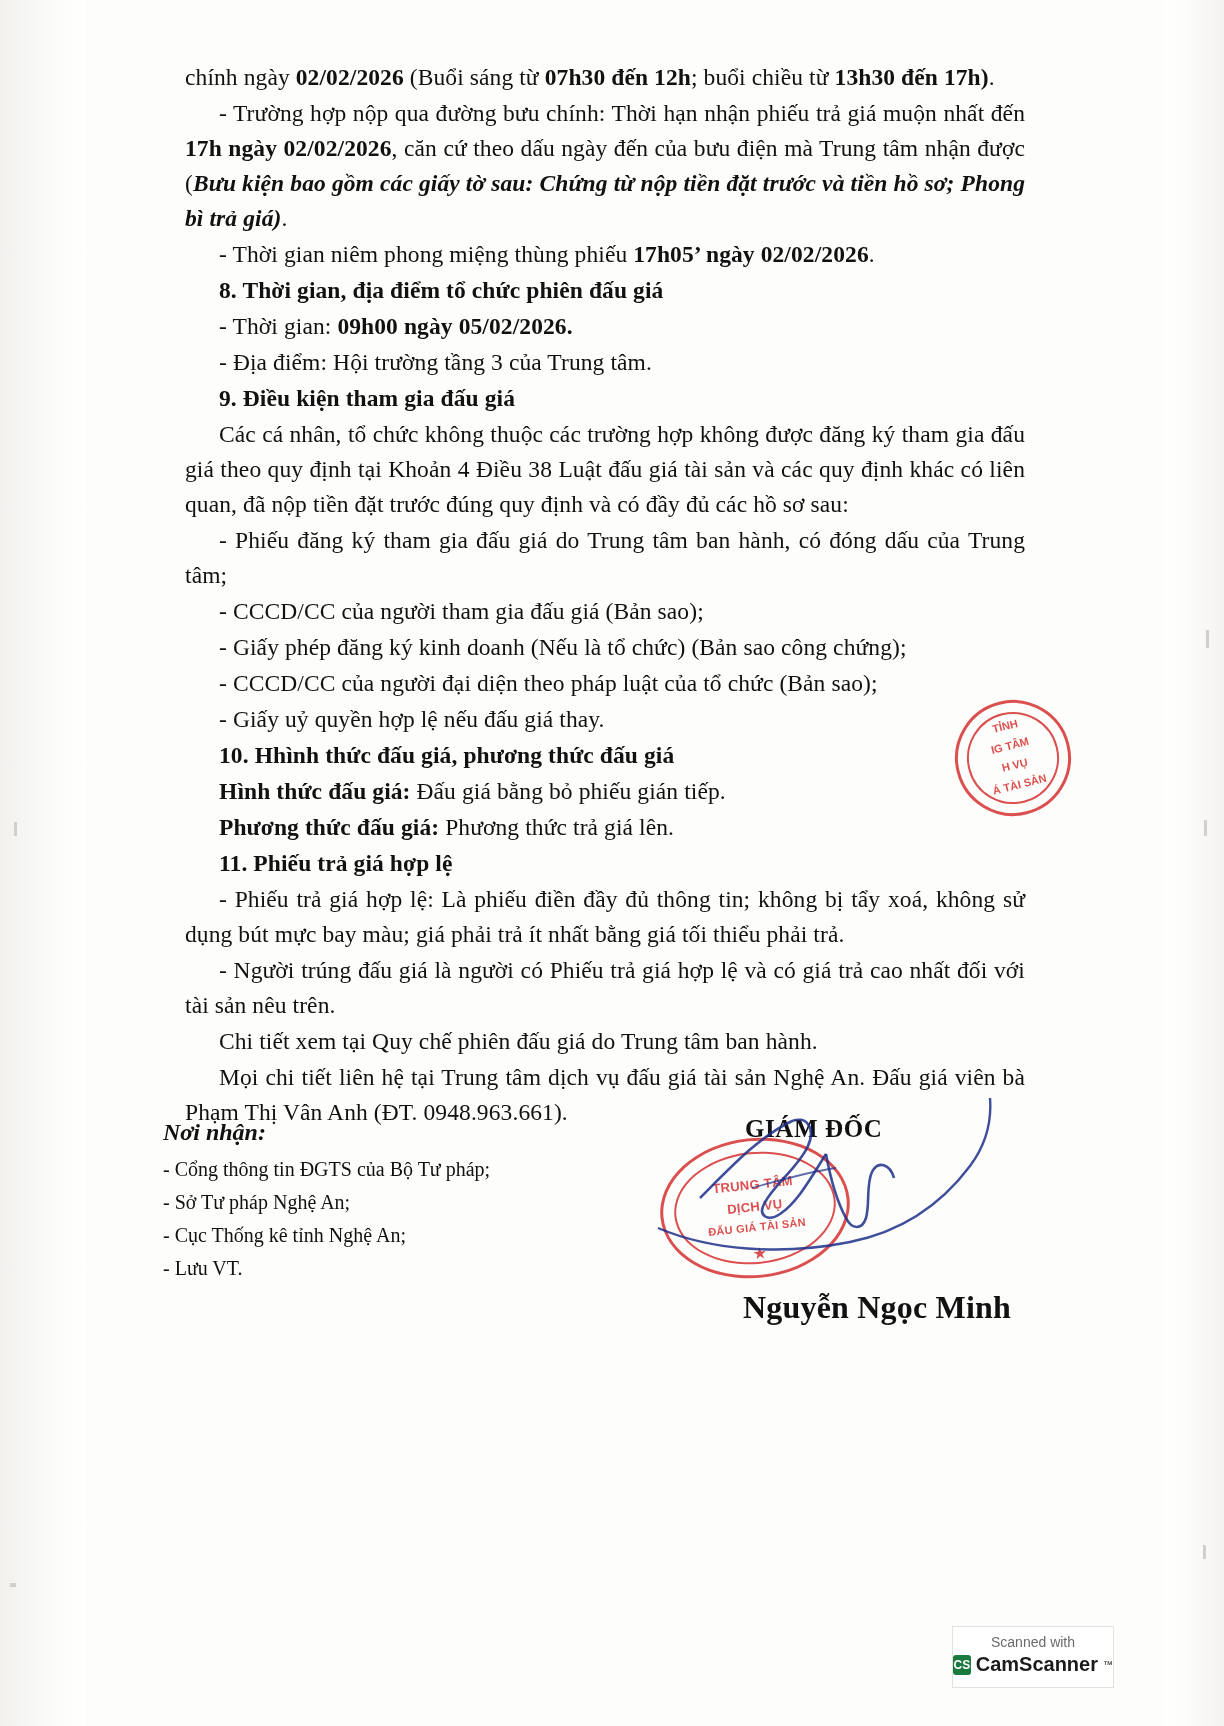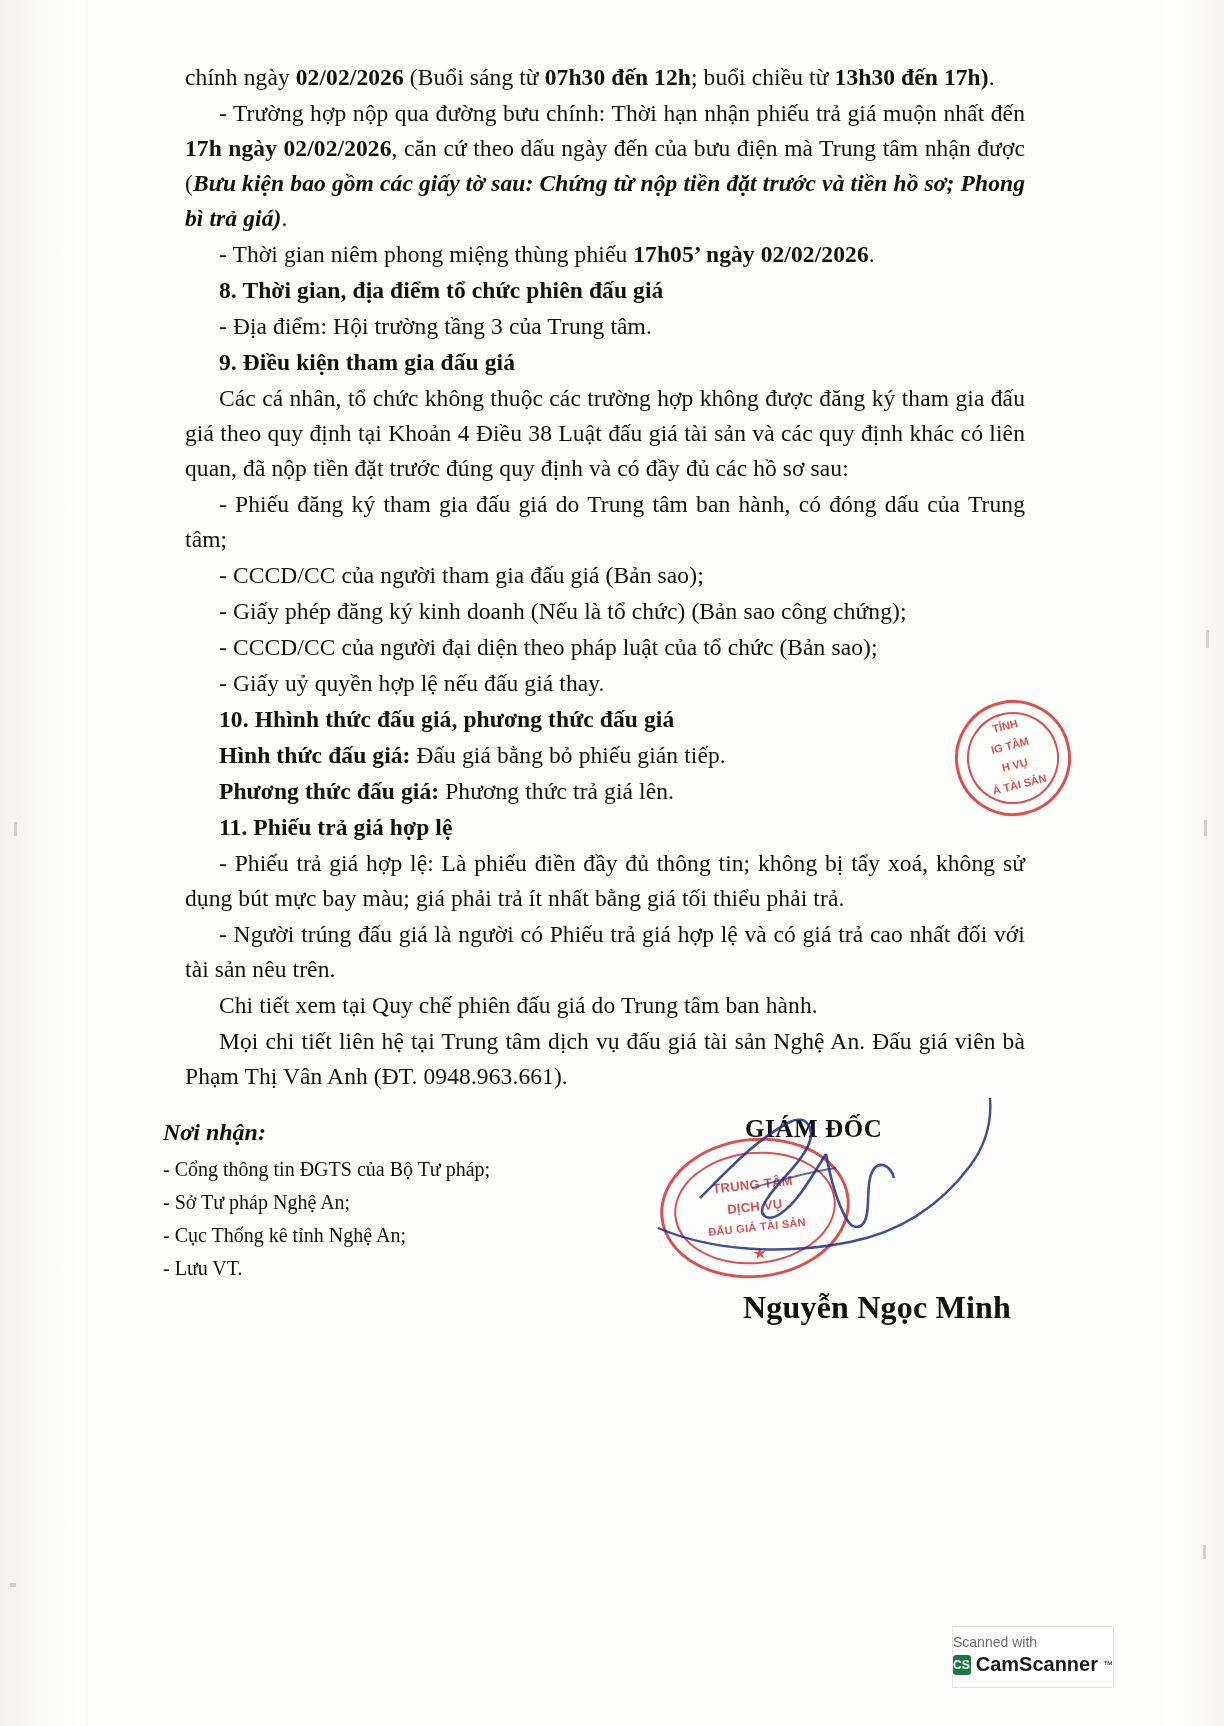--- a/index.html
+++ b/index.html
@@ -167,21 +167,21 @@
   
   .camscanner {
     position: absolute;
     left: 952px;
     top: 1626px;
     width: 162px;
     height: 62px;
     border: 1px solid #e2e2e2;
     background: #ffffff;
     font-family: "Liberation Sans", sans-serif;
-    text-align: left;
+    text-align: center;
     box-sizing: border-box;
   }
   .camscanner .top {
     font-size: 14px;
     color: #6b6b6b;
     margin-top: 7px;
   }
   .camscanner .bot {
     font-size: 20px;
     font-weight: bold;
@@ -219,20 +219,21 @@
   <div class="speck" style="left:1204px;top:820px;width:3px;height:16px;"></div>
   <div class="speck" style="left:1203px;top:1545px;width:3px;height:14px;"></div>
   <div class="speck" style="left:10px;top:1583px;width:6px;height:4px;"></div>
 
   <div class="content">
     <div id="paragraphs">
         <p><span>chính ngày </span><span class="b">02/02/2026</span><span> (Buổi sáng từ </span><span class="b">07h30 đến 12h</span><span>; buổi chiều từ </span><span class="b">13h30 đến 17h)</span><span>.</span></p>
         <p class="ind"><span>- Trường hợp nộp qua đường bưu chính: Thời hạn nhận phiếu trả giá muộn nhất đến </span><span class="b">17h ngày 02/02/2026</span><span>, căn cứ theo dấu ngày đến của bưu điện mà Trung tâm nhận được (</span><span class="bi">Bưu kiện bao gồm các giấy tờ sau: Chứng từ nộp tiền đặt trước và tiền hồ sơ; Phong bì trả giá)</span><span>.</span></p>
         <p class="ind"><span>- Thời gian niêm phong miệng thùng phiếu </span><span class="b">17h05’ ngày 02/02/2026</span><span>.</span></p>
         <p class="ind"><span class="b">8. Thời gian, địa điểm tổ chức phiên đấu giá</span></p>
+        <p class="ind"><span>- Thời gian: </span><span class="b">09h00 ngày 05/02/2026.</span></p>
         <p class="ind"><span>- Địa điểm: Hội trường tầng 3 của Trung tâm.</span></p>
         <p class="ind"><span class="b">9. Điều kiện tham gia đấu giá</span></p>
         <p class="ind"><span>Các cá nhân, tổ chức không thuộc các trường hợp không được đăng ký tham gia đấu giá theo quy định tại Khoản 4 Điều 38 Luật đấu giá tài sản và các quy định khác có liên quan, đã nộp tiền đặt trước đúng quy định và có đầy đủ các hồ sơ sau:</span></p>
         <p class="ind"><span>- Phiếu đăng ký tham gia đấu giá do Trung tâm ban hành, có đóng dấu của Trung tâm;</span></p>
         <p class="ind"><span>- CCCD/CC của người tham gia đấu giá (Bản sao);</span></p>
         <p class="ind"><span>- Giấy phép đăng ký kinh doanh (Nếu là tổ chức) (Bản sao công chứng);</span></p>
         <p class="ind"><span>- CCCD/CC của người đại diện theo pháp luật của tổ chức (Bản sao);</span></p>
         <p class="ind"><span>- Giấy uỷ quyền hợp lệ nếu đấu giá thay.</span></p>
         <p class="ind"><span class="b">10. Hhình thức đấu giá, phương thức đấu giá</span></p>
         <p class="ind"><span class="b">Hình thức đấu giá:</span><span> Đấu giá bằng bỏ phiếu gián tiếp.</span></p>

